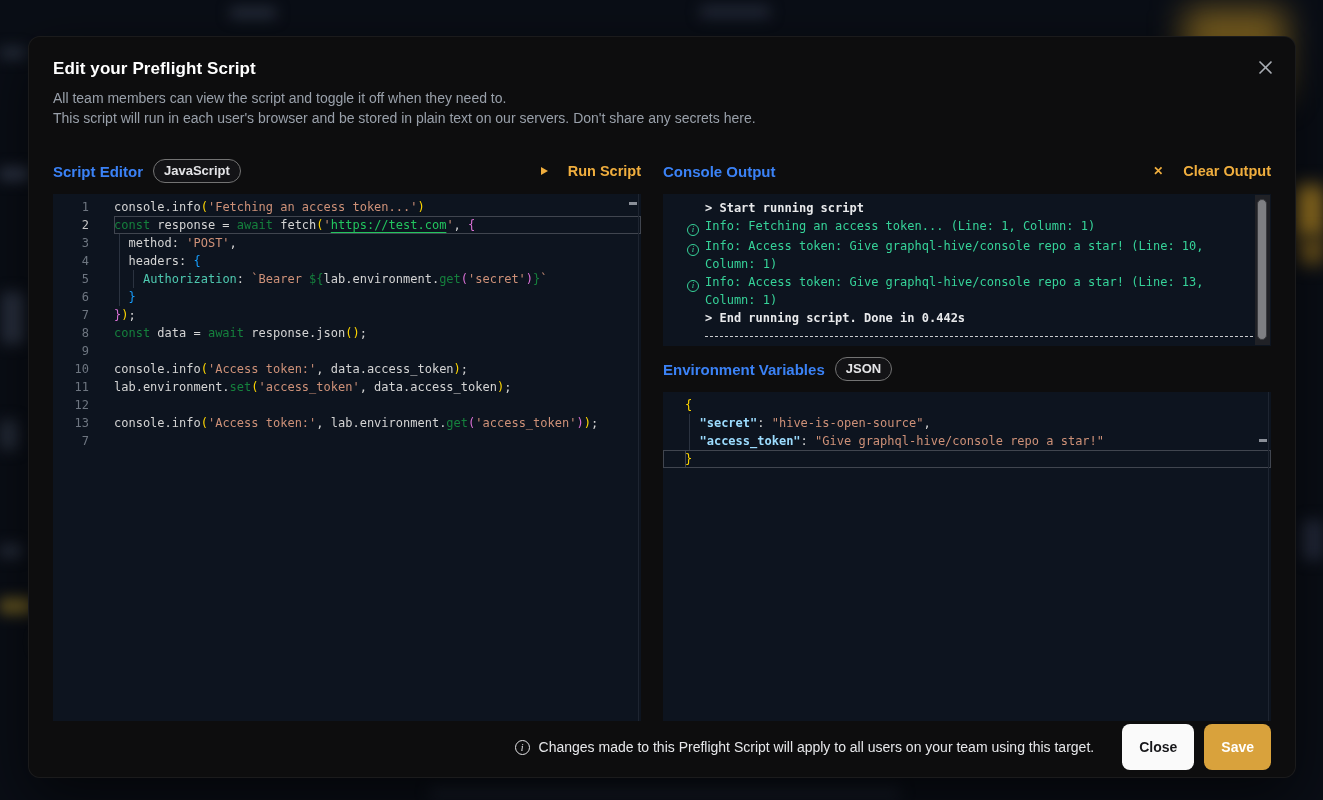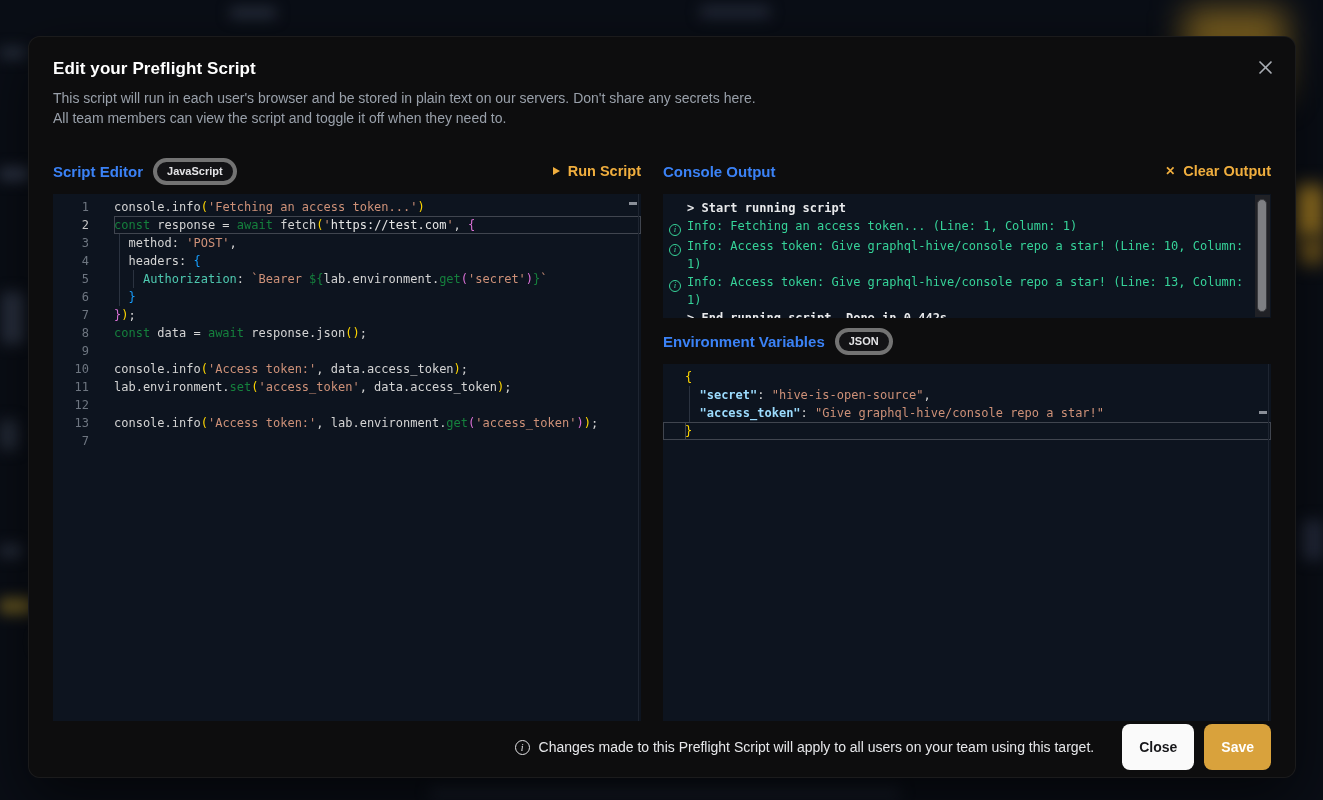--- a/index.html
+++ b/index.html
@@ -19,49 +19,49 @@
   .x-btn{position:absolute;right:16px;top:16px;width:28px;height:28px;background:none;
     border:none;cursor:pointer;display:flex;align-items:center;justify-content:center;}
   .modal-title{font-size:17px;font-weight:700;color:#fff;letter-spacing:.1px;}
   .desc{margin-top:9px;font-size:14px;line-height:20px;color:#99a0aa;}
   
   .cols{display:flex;gap:22px;margin-top:30px;align-items:stretch;}
   .col-left{width:588px;flex:none;display:flex;flex-direction:column;}
   .col-right{flex:1;display:flex;flex-direction:column;}
   .sec-head{height:26px;margin-bottom:10px;display:flex;align-items:center;}
   .sec-title{font-size:15px;font-weight:700;color:#3b82f6;}
-  .badge{margin-left:10px;padding:3px 10px 4px;border:4px solid #737373;border-radius:999px;
-    background:#131316;font-size:11px;font-weight:700;color:#e4e4e7;}
+  .badge{margin-left:10px;padding:3px 10px 4px;border:1px solid #737373;border-radius:999px;
+    background:#131316;font-size:13px;font-weight:700;color:#e4e4e7;}
   .spacer{flex:1;}
-  .accent-btn{display:flex;align-items:center;gap:8px;background:none;border:none;cursor:pointer;
+  .accent-btn{display:flex;align-items:center;gap:20px;background:none;border:none;cursor:pointer;
     color:var(--accent);font-family:"Liberation Sans",sans-serif;font-size:14.5px;font-weight:600;}
   .play-icon{width:0;height:0;border-left:7px solid var(--accent);
     border-top:4.5px solid transparent;border-bottom:4.5px solid transparent;}
   .clear-x{font-size:12px;line-height:1;}
   
   .editor,.console{position:relative;background:var(--editor-bg);overflow:hidden;
     font-family:"DejaVu Sans Mono","Liberation Mono",monospace;font-size:12px;line-height:18px;}
   .editor::after{content:"";position:absolute;top:0;bottom:0;right:2px;width:1px;background:#1e2531;}
   .code-editor{height:527px;padding-top:4px;}
   .env-editor{flex:1;padding-top:4px;}
   .cl{display:flex;height:18px;white-space:pre;}
   .ln{flex:none;width:36px;margin-right:25px;text-align:right;color:#6e7681;user-select:none;}
   .cl.active .ln{color:#c6c6c6;}
   .code{flex:1;position:relative;}
   .cl.active .code{box-shadow:inset 0 0 0 1px #40454f;}
   .env-editor .cl{padding-left:22px;}
   .env-editor .cl.active{box-shadow:inset 0 0 0 1px #40454f;}
   .tk-d{color:#d4d4d4}.tk-k{color:#15803d}.tk-s{color:#ce9178}
-  .tk-su{color:#e5e5e5;text-underline-offset:3px;border-radius:6px;}
+  .tk-su{color:#22c55e;text-decoration:underline;text-underline-offset:3px;border-radius:6px;}
   .tk-t{color:#4ec9b0}.tk-y{color:#ffd700}.tk-m{color:#da70d6}.tk-b{color:#179fff}
   .tk-j{color:#9cdcfe;font-weight:700;}
   .guide{position:absolute;width:1px;background:#2b3340;}
   .marker{position:absolute;right:4px;width:8px;height:3px;background:#8a8f98;}
   
-  .console{height:124px;padding:5px 18px 0 6px;}
+  .console{height:152px;padding:5px 18px 0 24px;}
   .crow{display:flex;}
   .cgut{flex:none;width:18px;padding-top:2px;}
   .i-ic{display:inline-flex;align-items:center;justify-content:center;width:12px;height:12px;
     border:1px solid var(--info-green);border-radius:50%;color:var(--info-green);
     font-family:"Liberation Serif",serif;font-size:9px;font-style:italic;line-height:1;}
   .ctext{flex:1;white-space:pre-wrap;word-break:break-word;}
   .crow.log .ctext{color:#e8e9eb;font-weight:700;}
   .crow.info .ctext{color:var(--info-green);}
   .dash-line{flex:1;border-top:1px dashed #c9cacd;margin-top:9px;}
   .sb-track{position:absolute;right:1px;top:1px;bottom:1px;width:15px;background:#202126;}
@@ -102,22 +102,22 @@
 <div class="modal">
   <button class="x-btn" aria-label="close">
     <svg width="15" height="15" viewBox="0 0 15 15">
       <line x1="1.5" y1="1.5" x2="13.5" y2="13.5" stroke="#a9adb4" stroke-width="1.6"></line>
       <line x1="13.5" y1="1.5" x2="1.5" y2="13.5" stroke="#a9adb4" stroke-width="1.6"></line>
     </svg>
   </button>
 
   <h1 class="modal-title">Edit your Preflight Script</h1>
   <div class="desc">
+    <div>All team members can view the script and toggle it off when they need to.</div>
     <div>This script will run in each user's browser and be stored in plain text on our servers. Don't share any secrets here.</div>
-    <div>All team members can view the script and toggle it off when they need to.</div>
   </div>
 
   <div class="cols">
 
     <div class="col-left">
       <div class="sec-head">
         <span class="sec-title">Script Editor</span>
         <span class="badge">JavaScript</span>
         <span class="spacer"></span>
         <button class="accent-btn">

